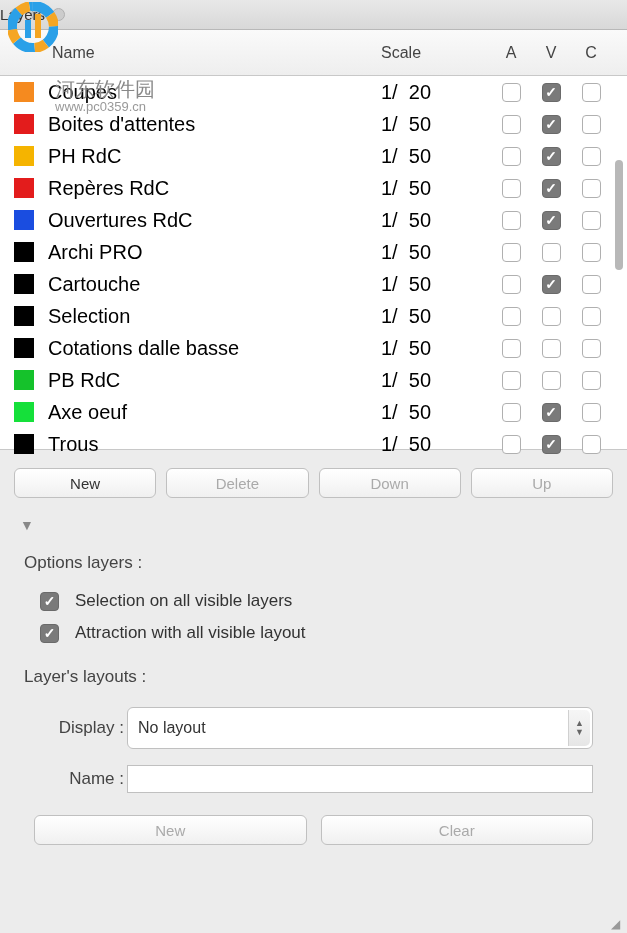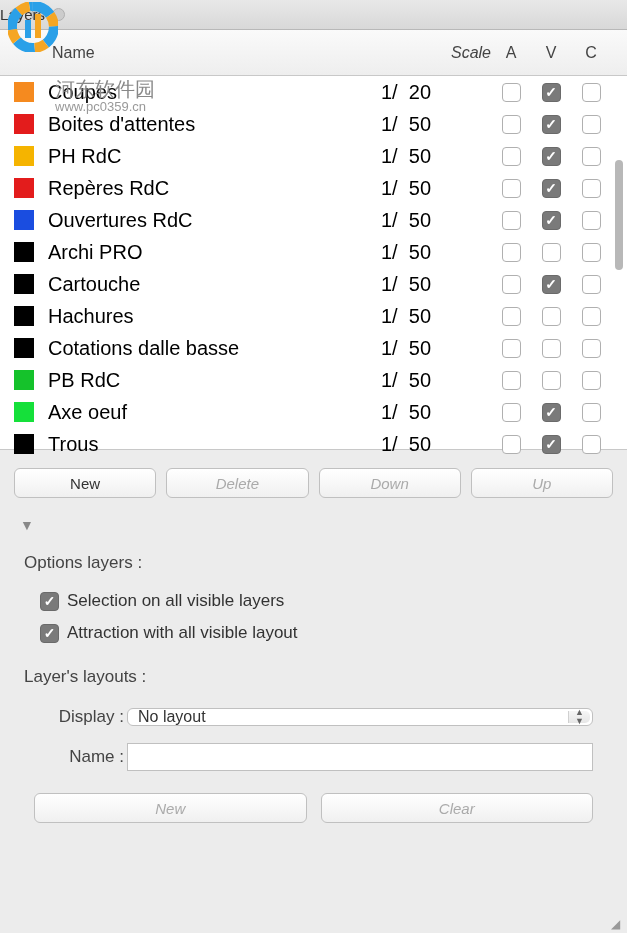--- a/index.html
+++ b/index.html
@@ -75,21 +75,21 @@
   height: 46px;
   background: linear-gradient(#fafafa,#eee);
   border-bottom: 1px solid #c8c8c8;
   display: flex;
   align-items: center;
   font-size: 16px;
   color: #444;
 }
 .col-swatch { width: 48px; }
 .col-name { flex: 1; padding-left: 4px; }
-.col-scale { width: 110px; text-align: right; font-style: italic; }
+.col-scale { width: 110px; text-align: left; }
 .col-a, .col-v, .col-c { width: 40px; text-align: center; }
 .col-spacer { width: 16px; }
 .table-body {
   overflow-y: hidden;
   position: relative;
 }
 .row {
   display: flex;
   align-items: center;
   height: 32px;
@@ -150,60 +150,59 @@
   border-radius: 6px;
   border: 1px solid #c0c0c0;
   background: linear-gradient(#ffffff,#f0f0f0);
   font-size: 15px;
   color: #333;
   cursor: pointer;
 }
 .btn-row button:disabled, .layout-btn-row button:disabled {
   color: #aaa;
   cursor: default;
-  font-style: italic;
 }
 .disclosure {
   padding: 8px 20px 12px 20px;
 }
 .disclosure-tri {
   font-size: 14px;
   color: #888;
   cursor: pointer;
 }
 .section-label {
   font-size: 17px;
   color: #444;
   padding: 8px 24px 12px 24px;
 }
 .option-row {
   display: flex;
   align-items: center;
-  gap: 8px;
+  gap: 16px;
   padding: 6px 40px;
   font-size: 17px;
 }
 .layouts-panel {
   margin: 10px 14px;
 }
 .form-row {
   display: flex;
   align-items: center;
   padding: 8px 20px;
   gap: 3px;
 }
 .form-label {
   width: 90px;
   text-align: right;
   font-size: 17px;
   color: #444;
 }
 .select-wrap {
   flex: 1;
-  height: 18px;
+  height: 42px;
   border: 1px solid #c0c0c0;
   border-radius: 6px;
   background: #fff;
   display: flex;
   align-items: center;
   padding: 0 10px;
   position: relative;
   font-size: 16px;
   cursor: pointer;
 }
@@ -382,21 +381,21 @@
         <div class="rcheck">
           <div class="mac-check checked"></div>
         </div>
         <div class="rcheck">
           <div class="mac-check"></div>
         </div>
         <div class="col-spacer"></div>
       </div>
       <div class="row">
         <div class="swatch" style="background:#000000"></div>
-        <div class="rname">Hachures</div>
+        <div class="rname">Selection</div>
         <div class="rscale">1/  50</div>
         <div class="rcheck">
           <div class="mac-check"></div>
         </div>
         <div class="rcheck">
           <div class="mac-check"></div>
         </div>
         <div class="rcheck">
           <div class="mac-check"></div>
         </div>

